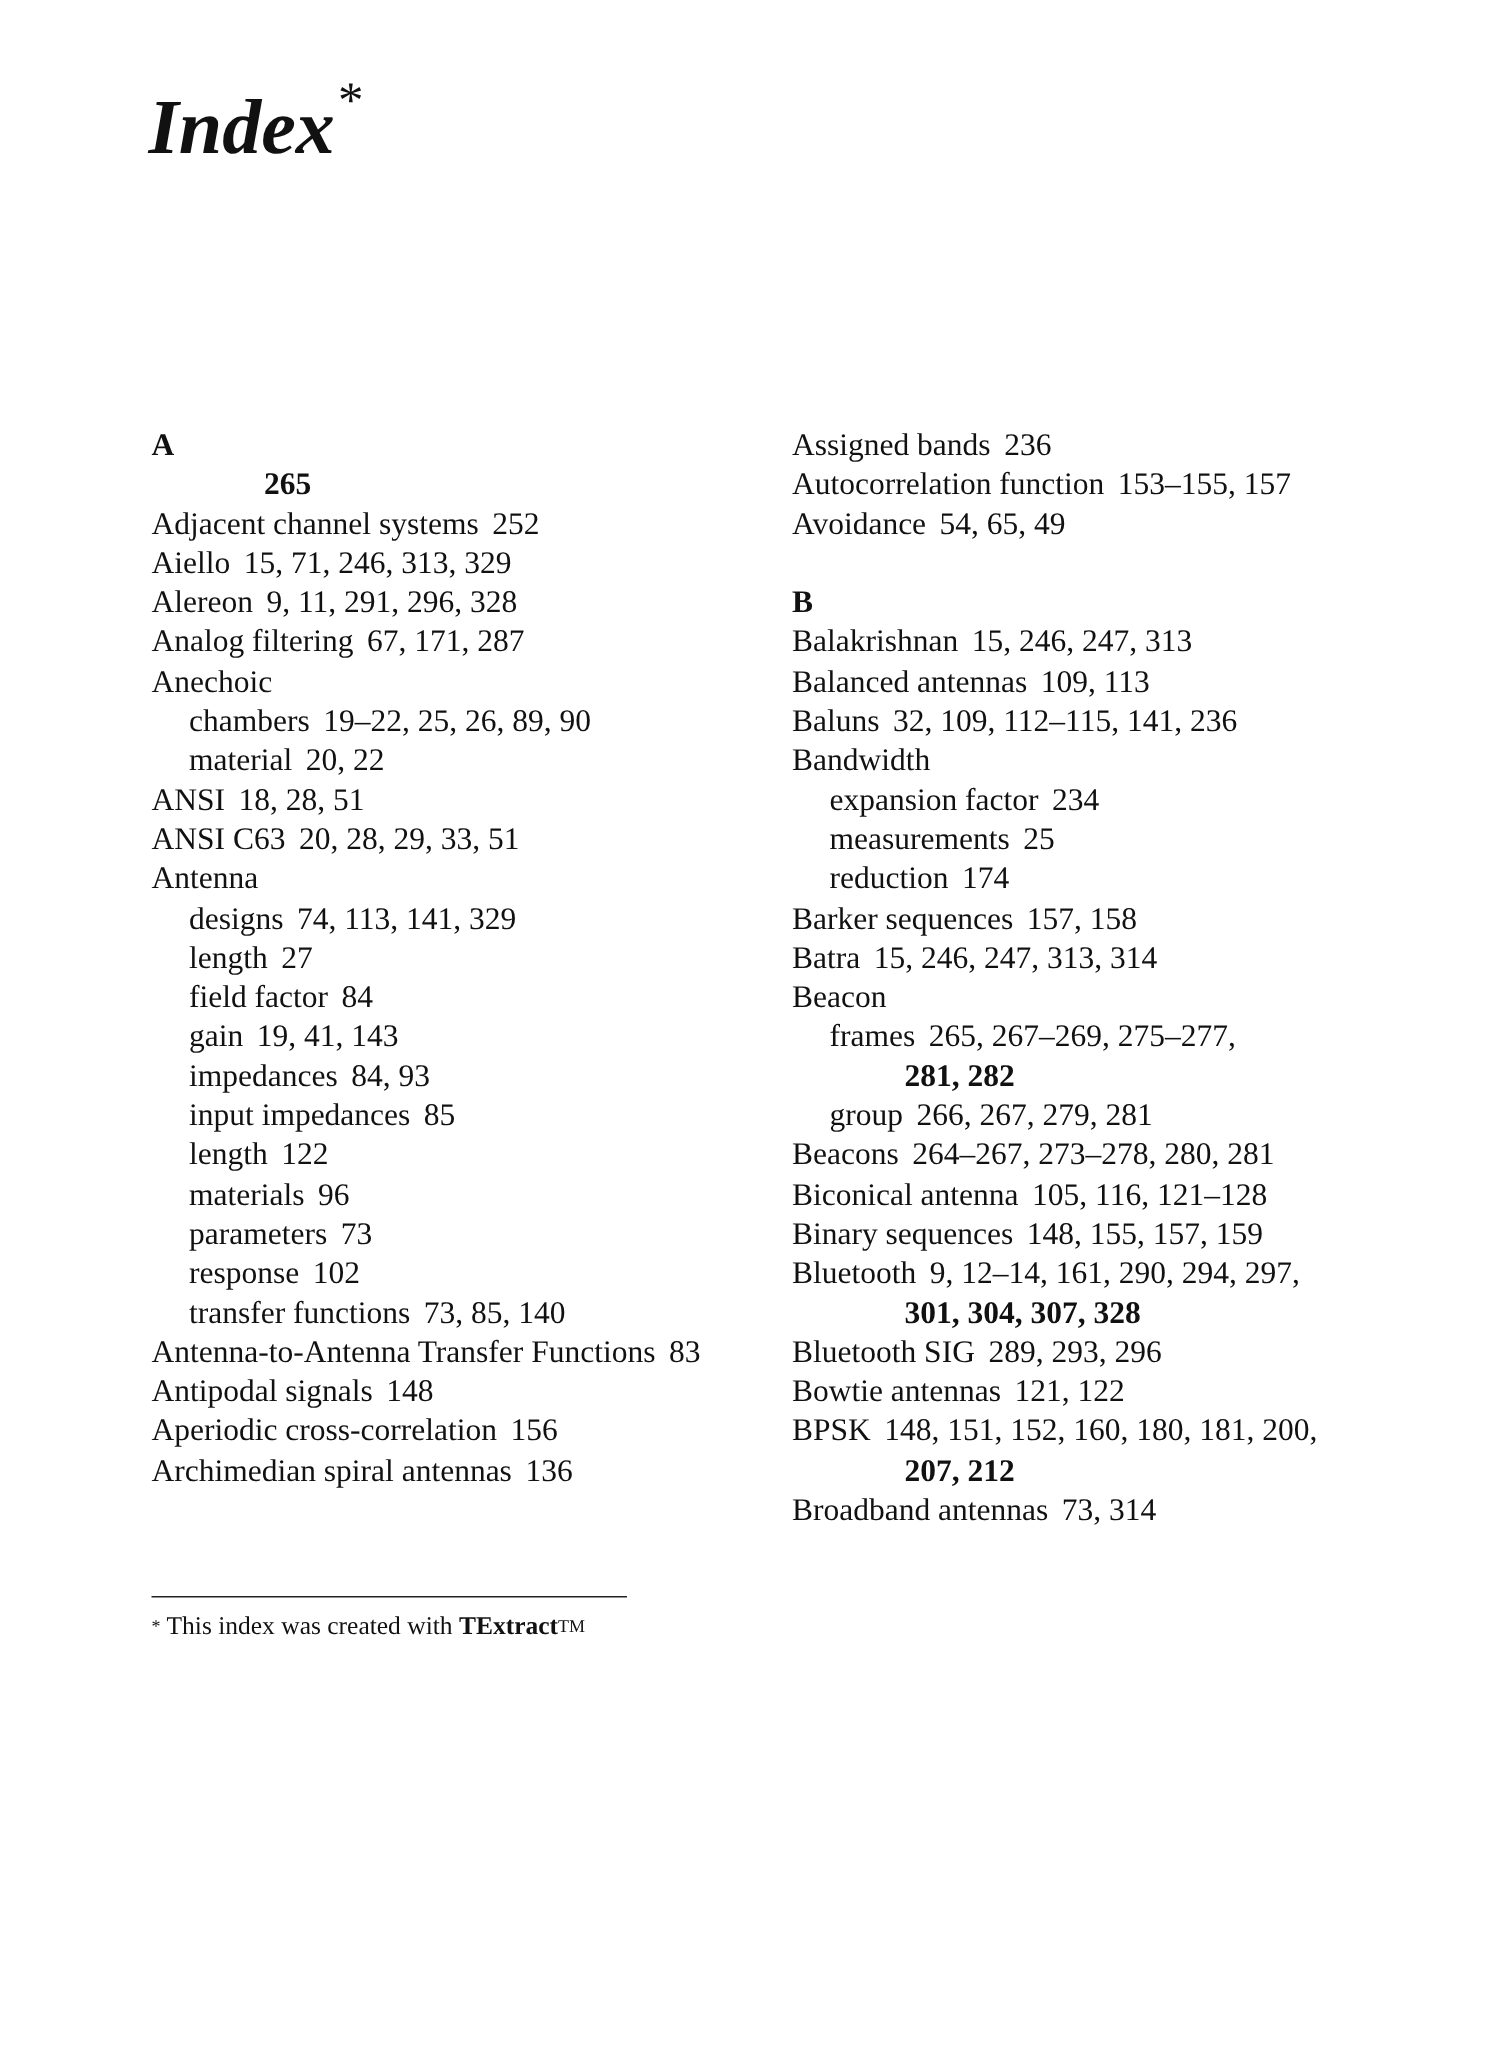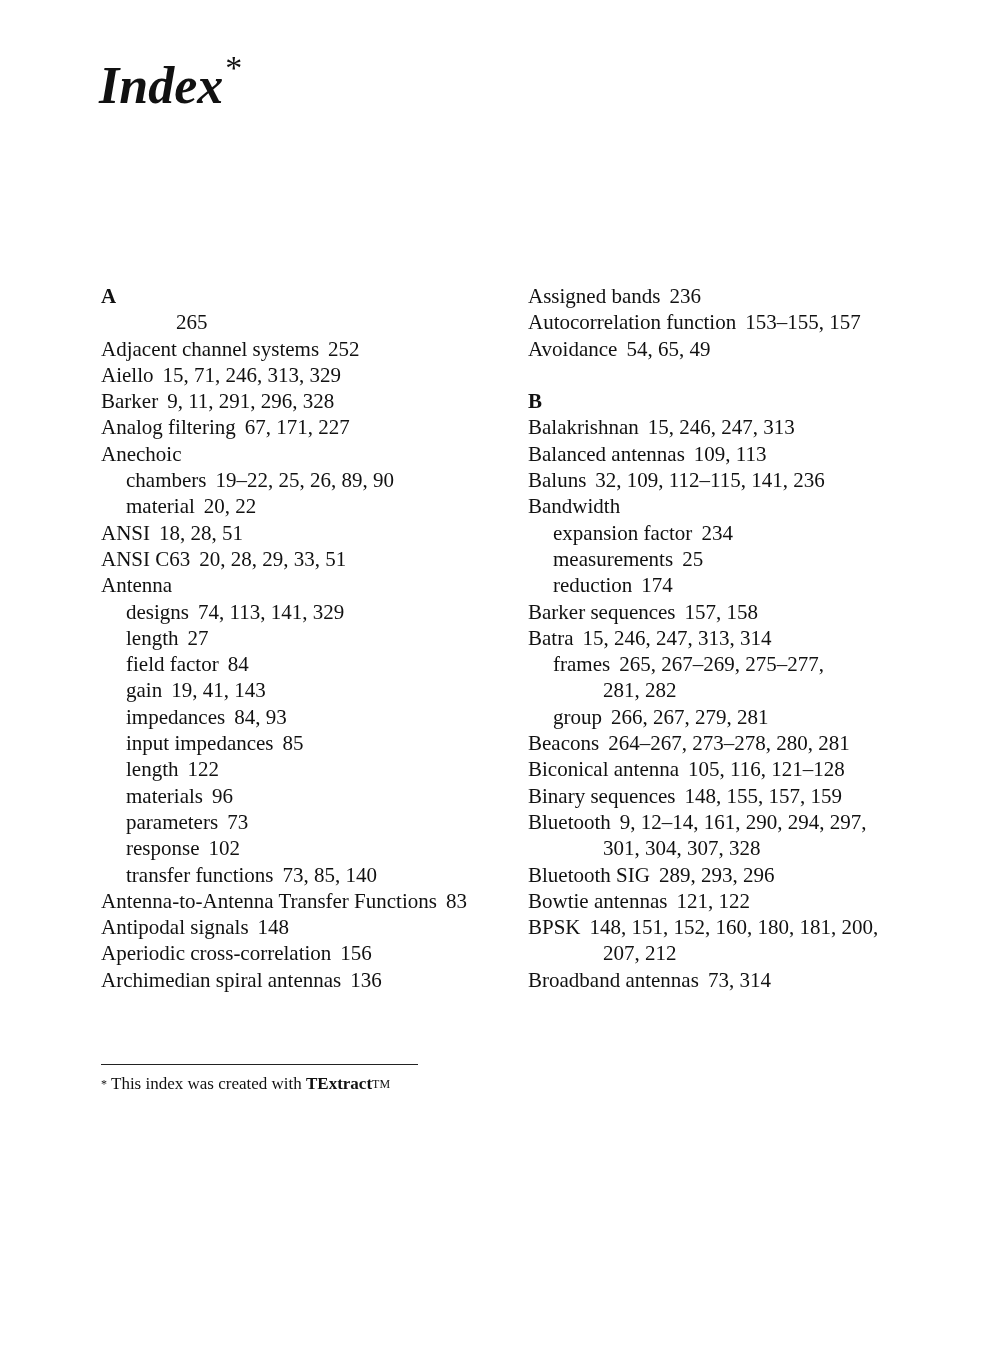--- a/index.html
+++ b/index.html
@@ -20,21 +20,21 @@
     .col {
       position: absolute; top: 283px;
       font-size: 21px; line-height: 26.3px;
     }
     .col.left { left: 101px; width: 420px; }
     .col.right { left: 528px; width: 410px; }
     .letter { font-weight: bold; font-size: 21px; }
     .entry { white-space: nowrap; }
     .entry.sub { padding-left: 25px; }
     .entry .pages { margin-left: 9px; }
-    .cont { padding-left: 75px; white-space: nowrap; }
+    .cont { padding-left: 75px; white-space: nowrap; font-weight: bold; }
     .spacer { height: 26.3px; }
     .footnote-rule {
       position: absolute; left: 101px; top: 1064px;
       width: 317px; border-top: 1px solid #222;
     }
     .footnote {
       position: absolute; left: 101px; top: 1073px;
       font-size: 17px; line-height: 22px; white-space: nowrap;
     }
     .footnote .mark { font-size: 12px; vertical-align: top; margin-right: 4px; }
@@ -45,22 +45,22 @@
 <body>
 
 <div class="title"><span>Index</span><sup>*</sup></div>
 
 <div class="col left">
   <div class="letter">A</div>
   <div id="left-entries">
       <div class="cont">265</div>
       <div class="entry"><span>Adjacent channel systems</span><span class="pages">252</span></div>
       <div class="entry"><span>Aiello</span><span class="pages">15, 71, 246, 313, 329</span></div>
-      <div class="entry"><span>Barker</span><span class="pages">9, 11, 291, 296, 328</span></div>
-      <div class="entry"><span>Analog filtering</span><span class="pages">67, 171, 227</span></div>
+      <div class="entry"><span>Alereon</span><span class="pages">9, 11, 291, 296, 328</span></div>
+      <div class="entry"><span>Analog filtering</span><span class="pages">67, 171, 287</span></div>
       <div class="entry"><span>Anechoic</span></div>
       <div class="entry sub"><span>chambers</span><span class="pages">19–22, 25, 26, 89, 90</span></div>
       <div class="entry sub"><span>material</span><span class="pages">20, 22</span></div>
       <div class="entry"><span>ANSI</span><span class="pages">18, 28, 51</span></div>
       <div class="entry"><span>ANSI C63</span><span class="pages">20, 28, 29, 33, 51</span></div>
       <div class="entry"><span>Antenna</span></div>
       <div class="entry sub"><span>designs</span><span class="pages">74, 113, 141, 329</span></div>
       <div class="entry sub"><span>length</span><span class="pages">27</span></div>
       <div class="entry sub"><span>field factor</span><span class="pages">84</span></div>
       <div class="entry sub"><span>gain</span><span class="pages">19, 41, 143</span></div>
@@ -89,20 +89,21 @@
   <div id="right-entries-b">
       <div class="entry"><span>Balakrishnan</span><span class="pages">15, 246, 247, 313</span></div>
       <div class="entry"><span>Balanced antennas</span><span class="pages">109, 113</span></div>
       <div class="entry"><span>Baluns</span><span class="pages">32, 109, 112–115, 141, 236</span></div>
       <div class="entry"><span>Bandwidth</span></div>
       <div class="entry sub"><span>expansion factor</span><span class="pages">234</span></div>
       <div class="entry sub"><span>measurements</span><span class="pages">25</span></div>
       <div class="entry sub"><span>reduction</span><span class="pages">174</span></div>
       <div class="entry"><span>Barker sequences</span><span class="pages">157, 158</span></div>
       <div class="entry"><span>Batra</span><span class="pages">15, 246, 247, 313, 314</span></div>
+      <div class="entry"><span>Beacon</span></div>
       <div class="entry sub"><span>frames</span><span class="pages">265, 267–269, 275–277,</span></div>
       <div class="cont">281, 282</div>
       <div class="entry sub"><span>group</span><span class="pages">266, 267, 279, 281</span></div>
       <div class="entry"><span>Beacons</span><span class="pages">264–267, 273–278, 280, 281</span></div>
       <div class="entry"><span>Biconical antenna</span><span class="pages">105, 116, 121–128</span></div>
       <div class="entry"><span>Binary sequences</span><span class="pages">148, 155, 157, 159</span></div>
       <div class="entry"><span>Bluetooth</span><span class="pages">9, 12–14, 161, 290, 294, 297,</span></div>
       <div class="cont">301, 304, 307, 328</div>
       <div class="entry"><span>Bluetooth SIG</span><span class="pages">289, 293, 296</span></div>
       <div class="entry"><span>Bowtie antennas</span><span class="pages">121, 122</span></div>

